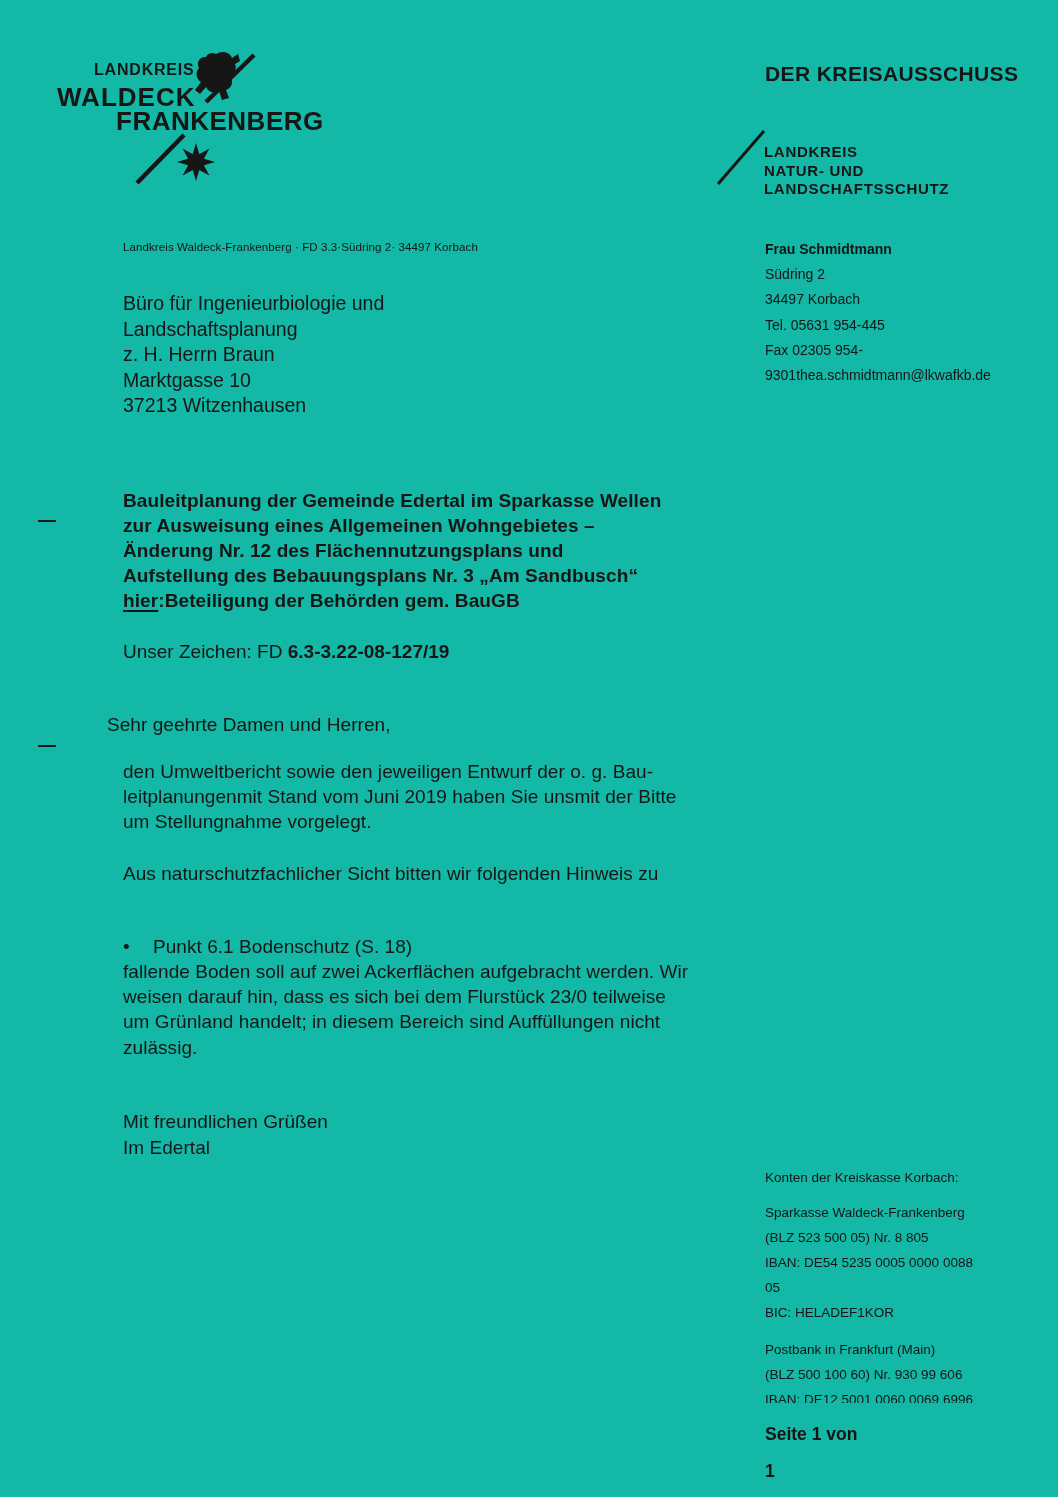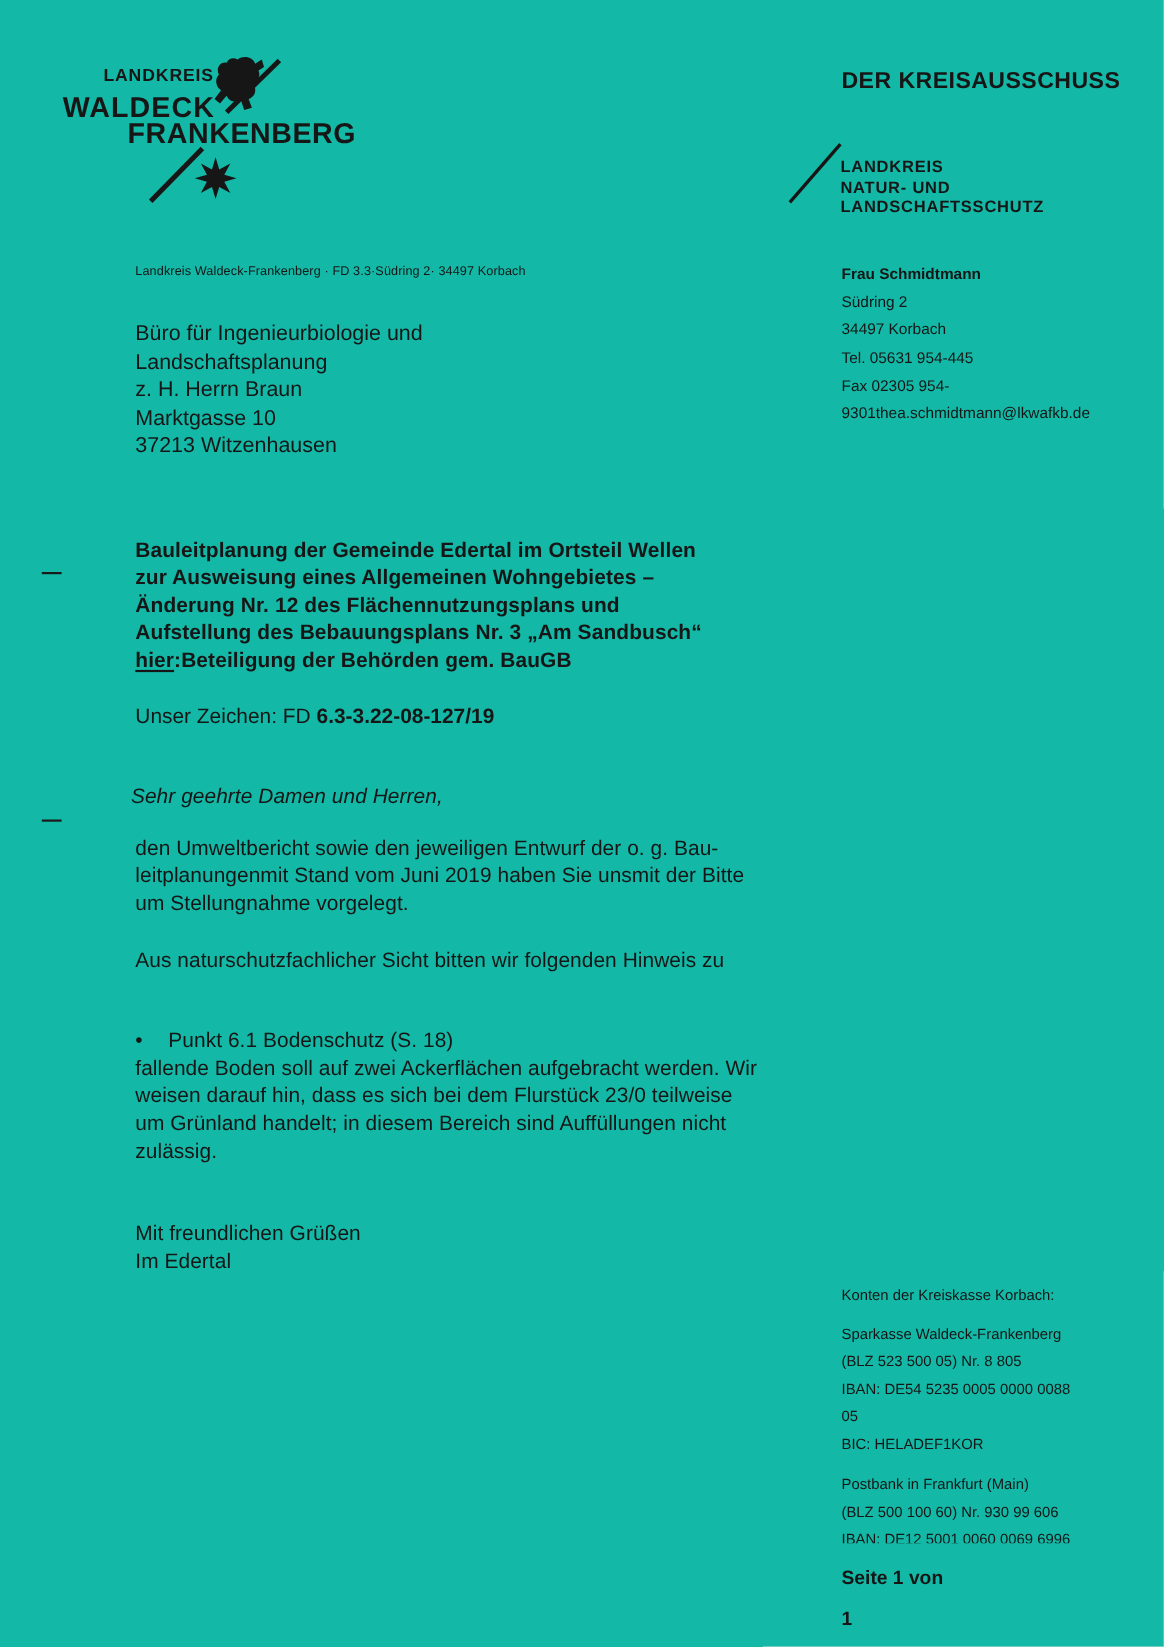--- a/index.html
+++ b/index.html
@@ -39,21 +39,21 @@
   .fold { width: 18px; height: 2.4px; background: #1a1a1a; }
   .fold-1 { left: 38px; top: 520px; }
   .fold-2 { left: 38px; top: 745px; }
 
   
   .subject { left: 123px; top: 488px; font-size: 19px; font-weight: 700; line-height: 25px; letter-spacing: 0.1px; }
   .subject .u { text-decoration: underline; text-decoration-thickness: 2px; text-underline-offset: 3px; }
   .reference { left: 123px; top: 639px; font-size: 19px; line-height: 25px; }
   .reference .ref-value { font-weight: 600; }
   .body-text { font-size: 19px; line-height: 25.2px; letter-spacing: 0.05px; }
-  .salutation { left: 119px; top: 712px; font-style: italic; }
+  .salutation { left: 107px; top: 712px; }
   .para1 { left: 123px; top: 759px; }
   .para2 { left: 123px; top: 861px; }
   .bullet-row { left: 123px; top: 934px; display: flex; }
   .bullet-glyph { width: 30px; }
   .para3 { left: 123px; top: 959px; }
   .closing { left: 123px; top: 1109px; line-height: 26.2px; }
 
   
   .accounts { left: 765px; top: 1165px; width: 270px; height: 238px; overflow: hidden;
               font-size: 13.5px; line-height: 25px; }
@@ -110,21 +110,21 @@
     <div>34497 Korbach</div>
     <div>Tel. 05631 954-445</div>
     <div>Fax 02305 954-</div>
     <div>9301thea.schmidtmann@lkwafkb.de</div>
   </div>
 
   <div class="abs fold fold-1"></div>
   <div class="abs fold fold-2"></div>
 
   <div class="abs subject">
-    <div>Bauleitplanung der Gemeinde Edertal im Ortsteil Wellen</div>
+    <div>Bauleitplanung der Gemeinde Edertal im Sparkasse Wellen</div>
     <div>zur Ausweisung eines Allgemeinen Wohngebietes –</div>
     <div>Änderung Nr. 12 des Flächennutzungsplans und</div>
     <div>Aufstellung des Bebauungsplans Nr. 3 „Am Sandbusch“</div>
     <div><span class="u">hier</span><span>:Beteiligung der Behörden gem. BauGB</span></div>
   </div>
 
   <div class="abs reference"><span>Unser Zeichen: FD </span><span class="ref-value">6.3-3.22-08-127/19</span></div>
 
   <div class="abs body-text salutation">Sehr geehrte Damen und Herren,</div>
 

